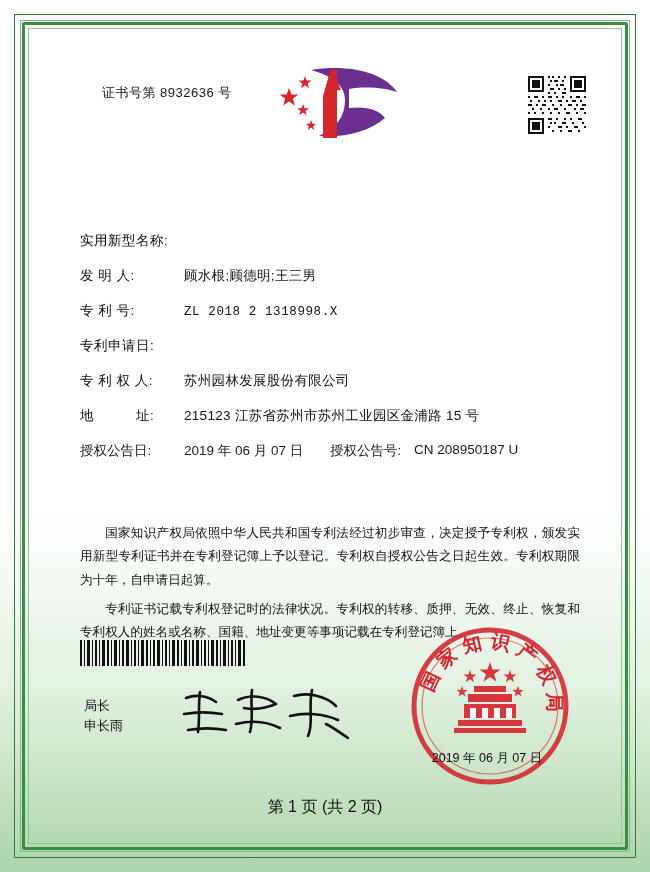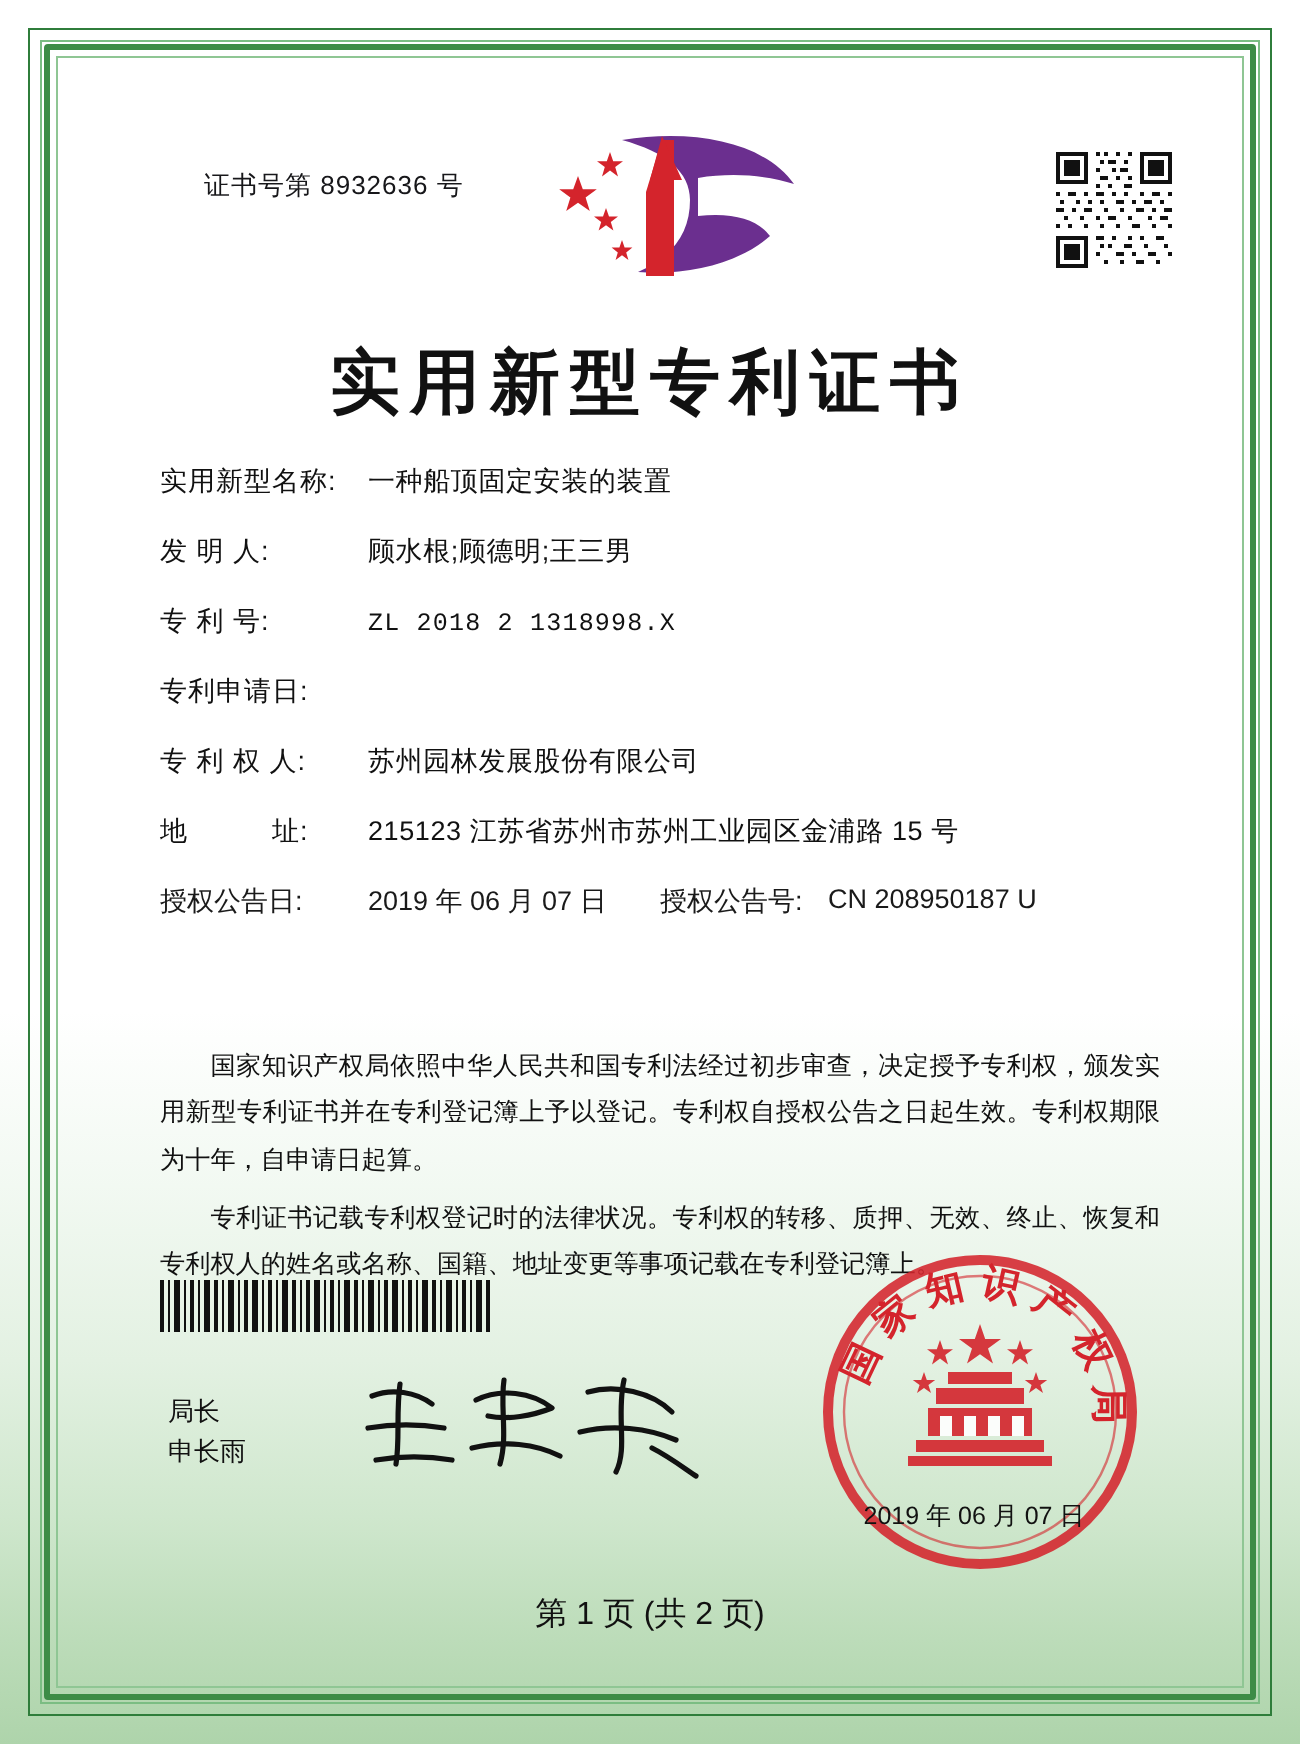--- a/index.html
+++ b/index.html
@@ -370,27 +370,25 @@
           <rect x="48" y="52" width="4" height="2"></rect>
             <rect x="58" y="52" width="2" height="2"></rect>
           <rect x="26" y="56" width="2" height="2"></rect>
             <rect x="34" y="56" width="2" height="2"></rect>
             <rect x="42" y="56" width="4" height="2"></rect>
           <rect x="52" y="56" width="2" height="2"></rect>
         </g>
       </svg>
     </div>
 
-    <div class="title">实用新型专利证书</div>
 
     <div class="fields">
 
       <div class="row">
         <span class="label">实用新型名称:</span>
-        <span class="value">一种船顶固定安装的装置</span>
       </div>
 
       <div class="row">
         <span class="label">发 明 人:</span>
         <span class="value">顾水根;顾德明;王三男</span>
       </div>
 
       <div class="row">
         <span class="label">专 利 号:</span>
         <span class="value mono">ZL 2018 2 1318998.X</span>

